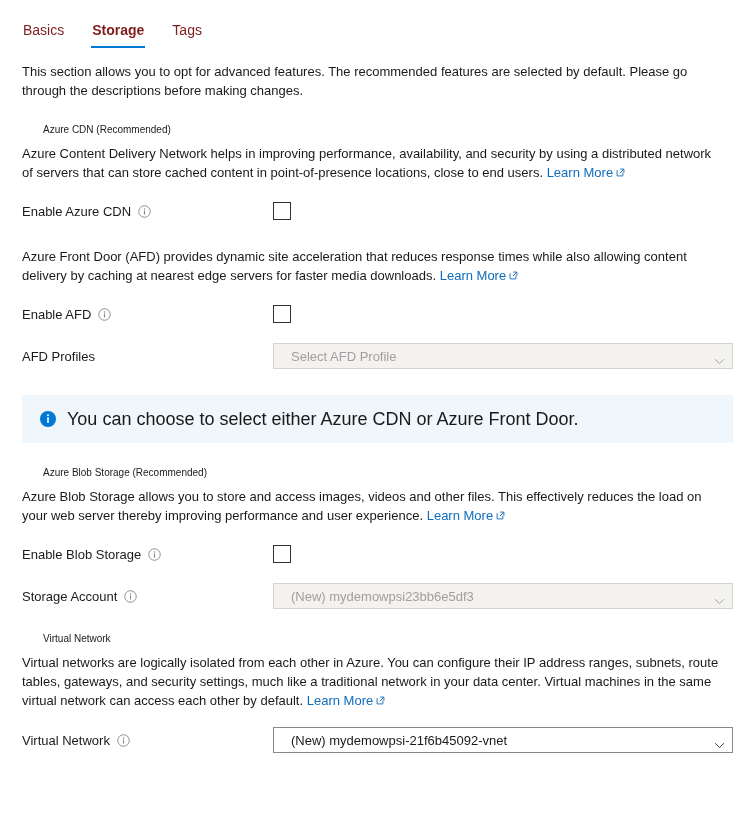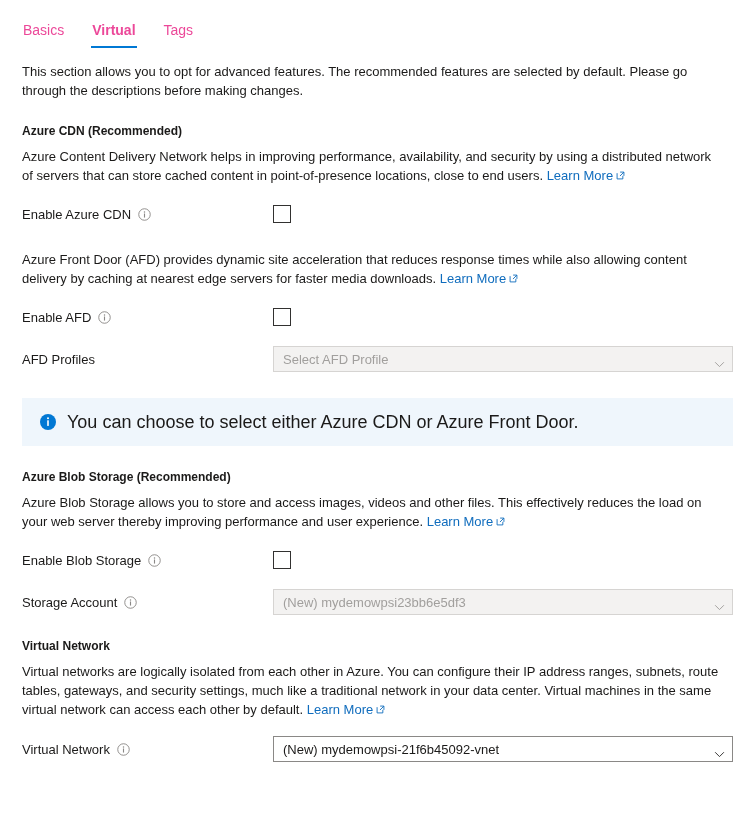--- a/index.html
+++ b/index.html
@@ -26,21 +26,21 @@
     display: flex;
     align-items: flex-end;
     gap: 26px;
     height: 48px;
     padding-top: 12px;
     box-sizing: border-box;
   }
   .tab {
     position: relative;
     font-size: 14px;
-    color: #ec4899;
+    color: #7f1d1d;
     padding: 0 1px 9px 1px;
     cursor: pointer;
     white-space: nowrap;
     line-height: 18px;
   }
   .tab.active {
     font-weight: bold;
   }
   .tab.active::after {
     content: "";
@@ -59,24 +59,25 @@
     line-height: 19px;
     color: #1b1a19;
     max-width: 700px;
   }
 
   
   .section {
     margin-top: 24px;
   }
   .section-title {
-    font-size: 12px;
-    font-weight: bold;
+    font-size: 10px;
+    font-weight: normal;
     color: #1b1a19;
     margin-bottom: 9px;
+    margin-left: 21px;
   }
   .section-desc {
     font-size: 13px;
     line-height: 19px;
     color: #1b1a19;
     max-width: 702px;
   }
   a.learn-more {
     color: #0f6cbd;
     text-decoration: none;
@@ -126,21 +127,21 @@
   }
 
   
   .dropdown {
     width: 488px;
     height: 26px;
     box-sizing: border-box;
     display: flex;
     align-items: center;
     justify-content: space-between;
-    padding: 0 7px 0 9px;
+    padding: 0 7px 0 17px;
     font-size: 13px;
     background: #ffffff;
     border: 1px solid #8a8886;
     color: #1b1a19;
     cursor: pointer;
   }
   .dropdown.disabled {
     background: #f3f2f1;
     border: 1px solid #d6d4d2;
     color: #a19f9d;
@@ -178,21 +179,21 @@
     color: #1b1a19;
   }
 </style>
 </head>
 <body>
 
 <div class="page">
 
   <div class="tabs">
     <div class="tab">Basics</div>
-    <div class="tab active">Virtual</div>
+    <div class="tab active">Storage</div>
     <div class="tab">Tags</div>
   </div>
 
   <div class="intro">This section allows you to opt for advanced features. The recommended features are selected by default. Please go through the descriptions before making changes.</div>
 
   <div class="section">
     <div class="section-title">Azure CDN (Recommended)</div>
     <div class="section-desc">
       <span>Azure Content Delivery Network helps in improving performance, availability, and security by using a distributed network of servers that can store cached content in point-of-presence locations, close to end users.</span>
       <a class="learn-more" href="#"><span>Learn More</span><span class="ext-icon"><svg width="9" height="9" viewBox="0 0 10 10">

